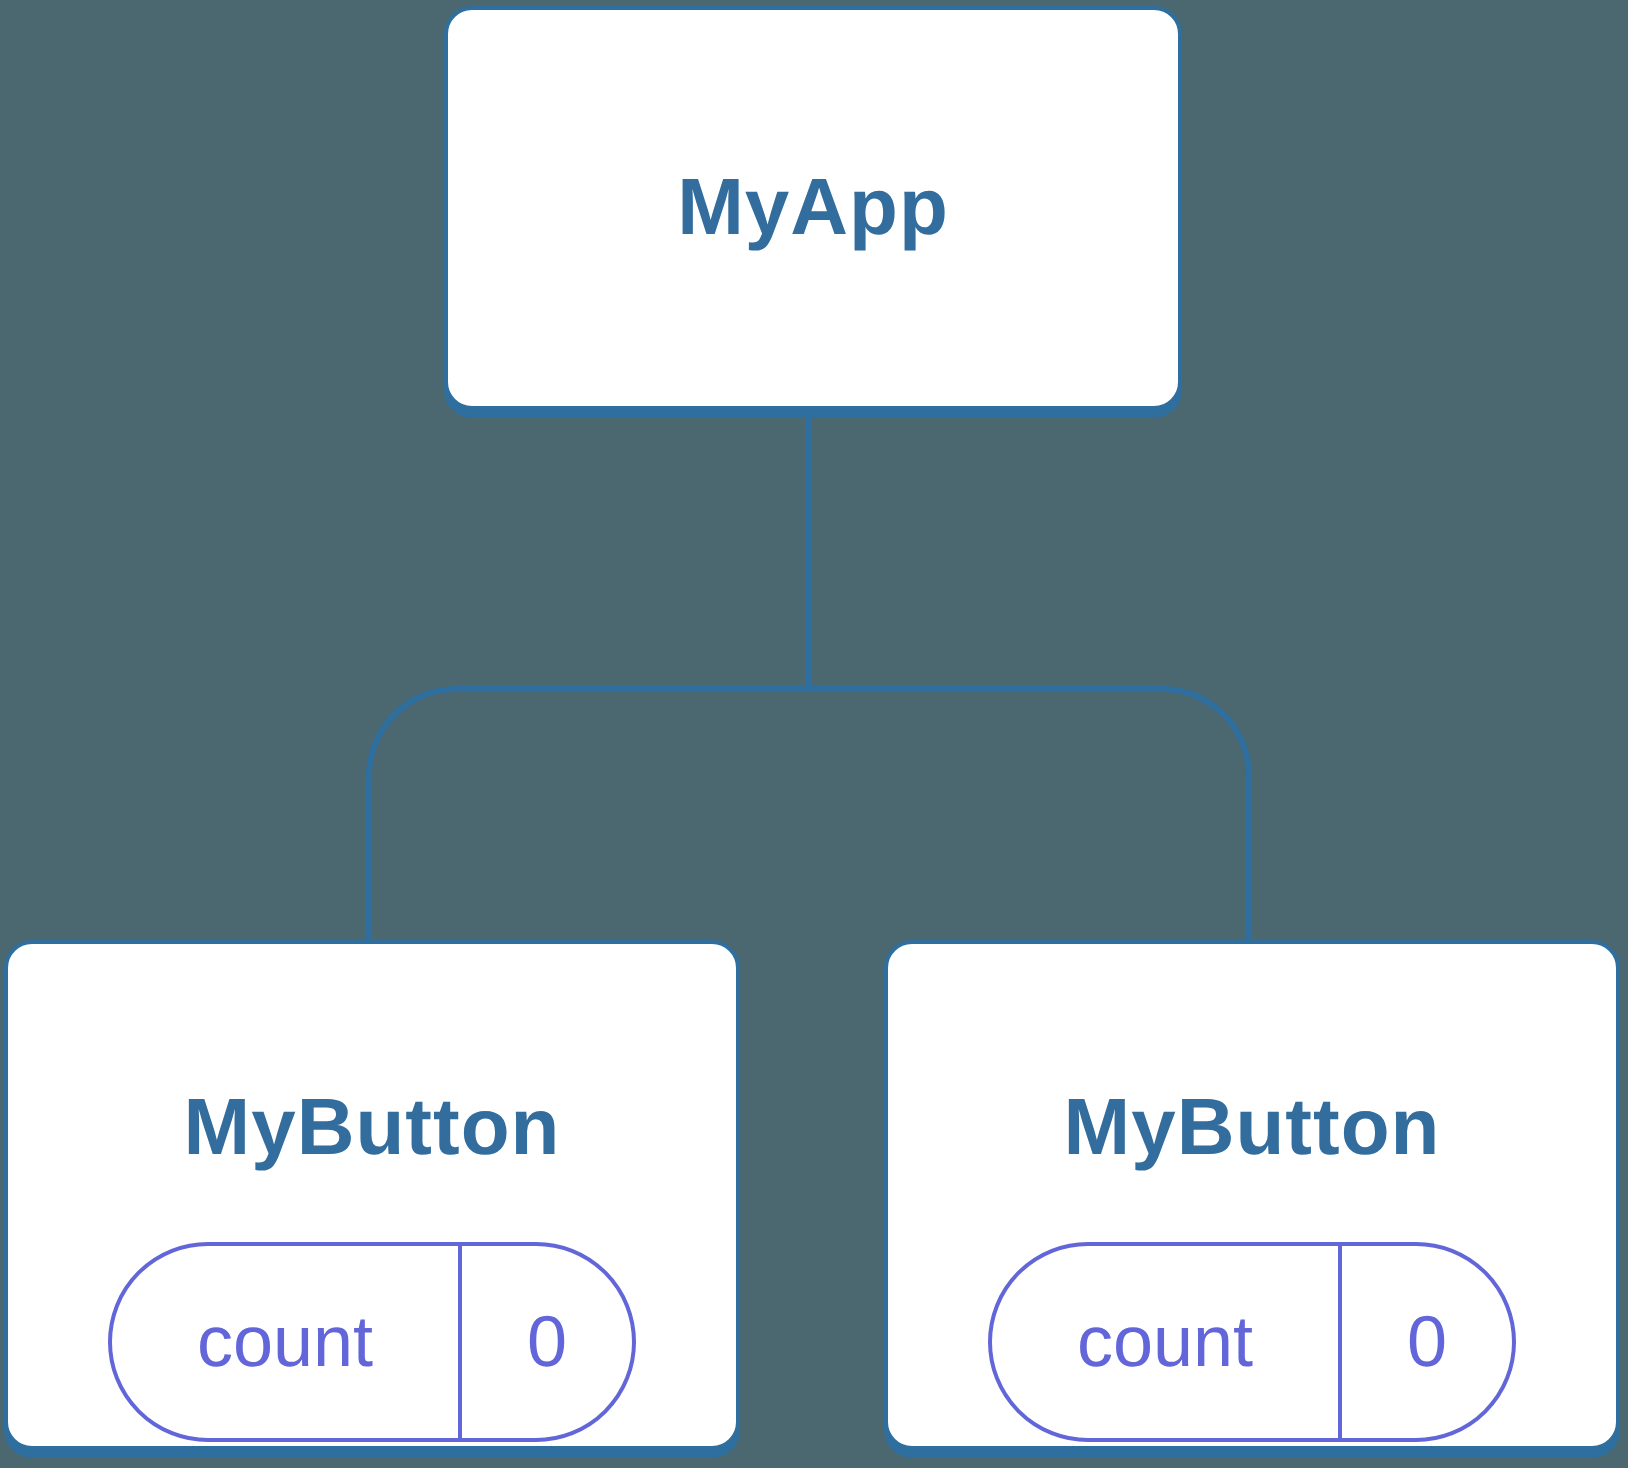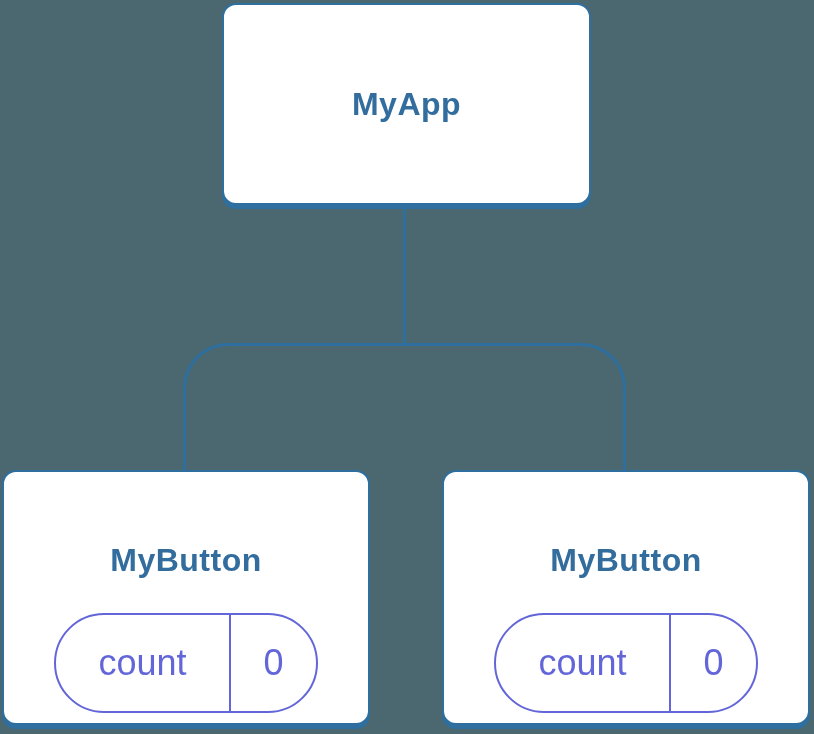--- a/index.html
+++ b/index.html
@@ -26,21 +26,21 @@
     border: 2px solid var(--box-stroke);
     box-shadow: 0 4px 0 var(--box-stroke);
     border-radius: 14px;
     display: flex;
     flex-direction: column;
     align-items: center;
     justify-content: center;
   }
   .node-label {
     color: var(--title);
-    font-size: 32px;
+    font-size: 40px;
     font-weight: 700;
     letter-spacing: 0.5px;
   }
   .root-node {
     left: 222px; top: 3px;
     width: 369px; height: 202px;
   }
   .child-node {
     top: 470px;
     width: 368px; height: 255px;

